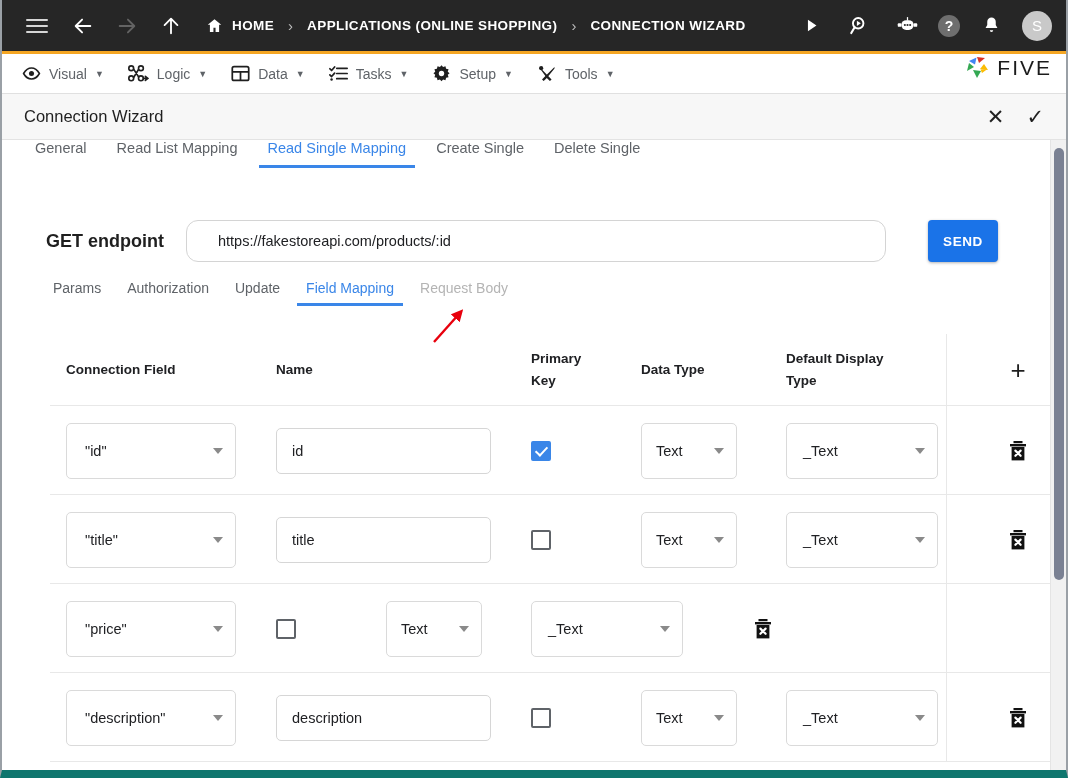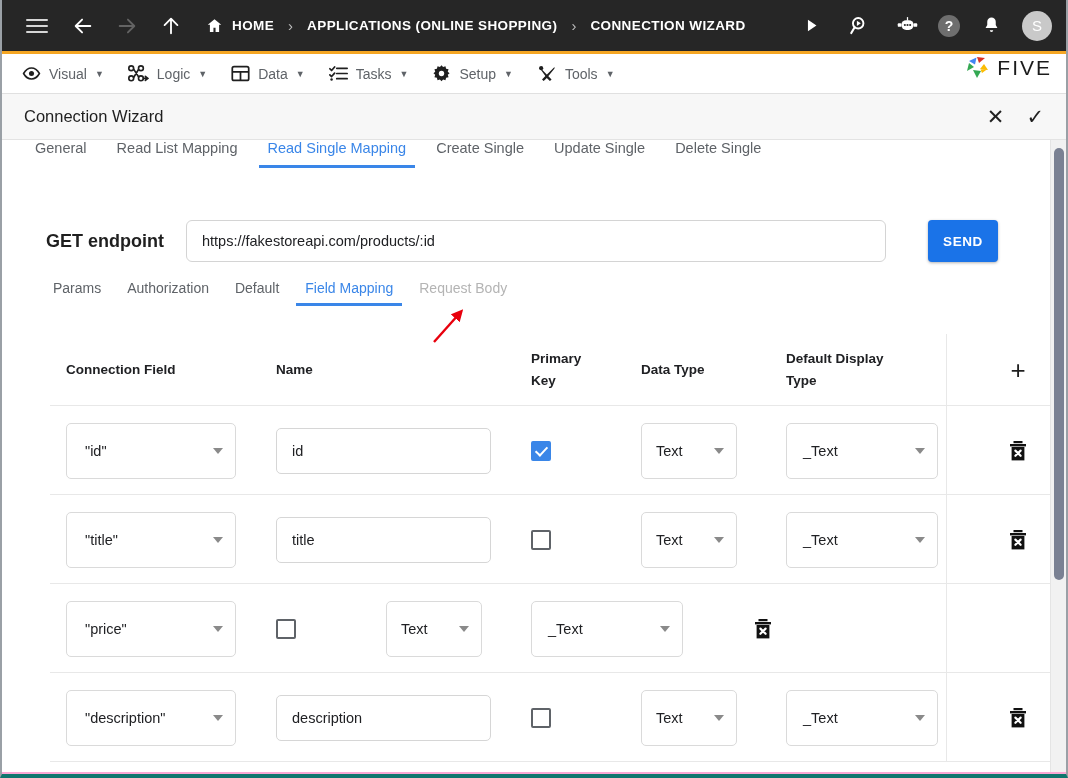--- a/index.html
+++ b/index.html
@@ -9,24 +9,24 @@
     height: 778px;
     overflow: hidden;
     background: #ffffff;
     font-family: "Liberation Sans", sans-serif;
   }
 
   #app {
     position: relative;
     width: 1068px;
     height: 778px;
-    background: #f9a8d4;
+    background: #a3a3a3;
     border-left: 2px solid #9aa0a6;
     border-right: 2px solid #9aa0a6;
-    border-bottom: 4px solid #0f766e;
+    border-bottom: 8px solid #0f766e;
     overflow: hidden;
   }
 
   
   .topbar {
     height: 54px;
     background: #262626;
     display: flex;
     align-items: center;
     padding: 0 14px 0 18px;
@@ -210,22 +210,22 @@
   .endpoint-label {
     width: 140px;
     font-size: 18px;
     color: #1f1f1f;
     font-weight: bold;
   }
   .endpoint-input {
     width: 700px;
     height: 42px;
     border: 1px solid #d4d4d4;
-    border-radius: 6px;
-    padding: 0 15px;
+    border-radius: 12px;
+    padding: 0 31px;
     font-size: 14.5px;
     color: #202124;
     font-family: "Liberation Sans", sans-serif;
     background: #ffffff;
     outline: none;
   }
   .send-btn {
     margin-left: 42px;
     width: 70px;
     height: 42px;
@@ -580,21 +580,20 @@
     </div>
   </div>
 
   <div class="content">
 
     <div class="wtabs">
       <div class="wtab">General</div>
       <div class="wtab">Read List Mapping</div>
       <div class="wtab active">Read Single Mapping</div>
       <div class="wtab">Create Single</div>
-      <div class="wtab">Update Single</div>
       <div class="wtab">Delete Single</div>
     </div>
 
     <svg class="anno-arrow" viewBox="0 0 40 40">
       <defs>
         <marker id="ahead" markerWidth="5" markerHeight="5" refX="2.4" refY="2.5" orient="auto">
           <path d="M0 0 L5 2.5 L0 5 z" fill="#e8000d"></path>
         </marker>
       </defs>
       <line x1="4" y1="36" x2="29" y2="8" stroke="#e8000d" stroke-width="2.4" marker-end="url(#ahead)"></line>
@@ -602,21 +601,21 @@
 
     <div class="endpoint-row">
       <div class="endpoint-label">GET endpoint</div>
       <input class="endpoint-input" type="text" value="https://fakestoreapi.com/products/:id" style="">
       <button class="send-btn">SEND</button>
     </div>
 
     <div class="subtabs">
       <div class="subtab">Params</div>
       <div class="subtab">Authorization</div>
-      <div class="subtab">Default</div>
+      <div class="subtab">Update</div>
       <div class="subtab active">Field Mapping</div>
       <div class="subtab disabled">Request Body</div>
     </div>
 
     <div class="maptable">
 
       <div class="maprow header">
         <div class="vdivider"></div>
         <div class="col-connfield">
             <div class="hcell">Connection Field</div>

